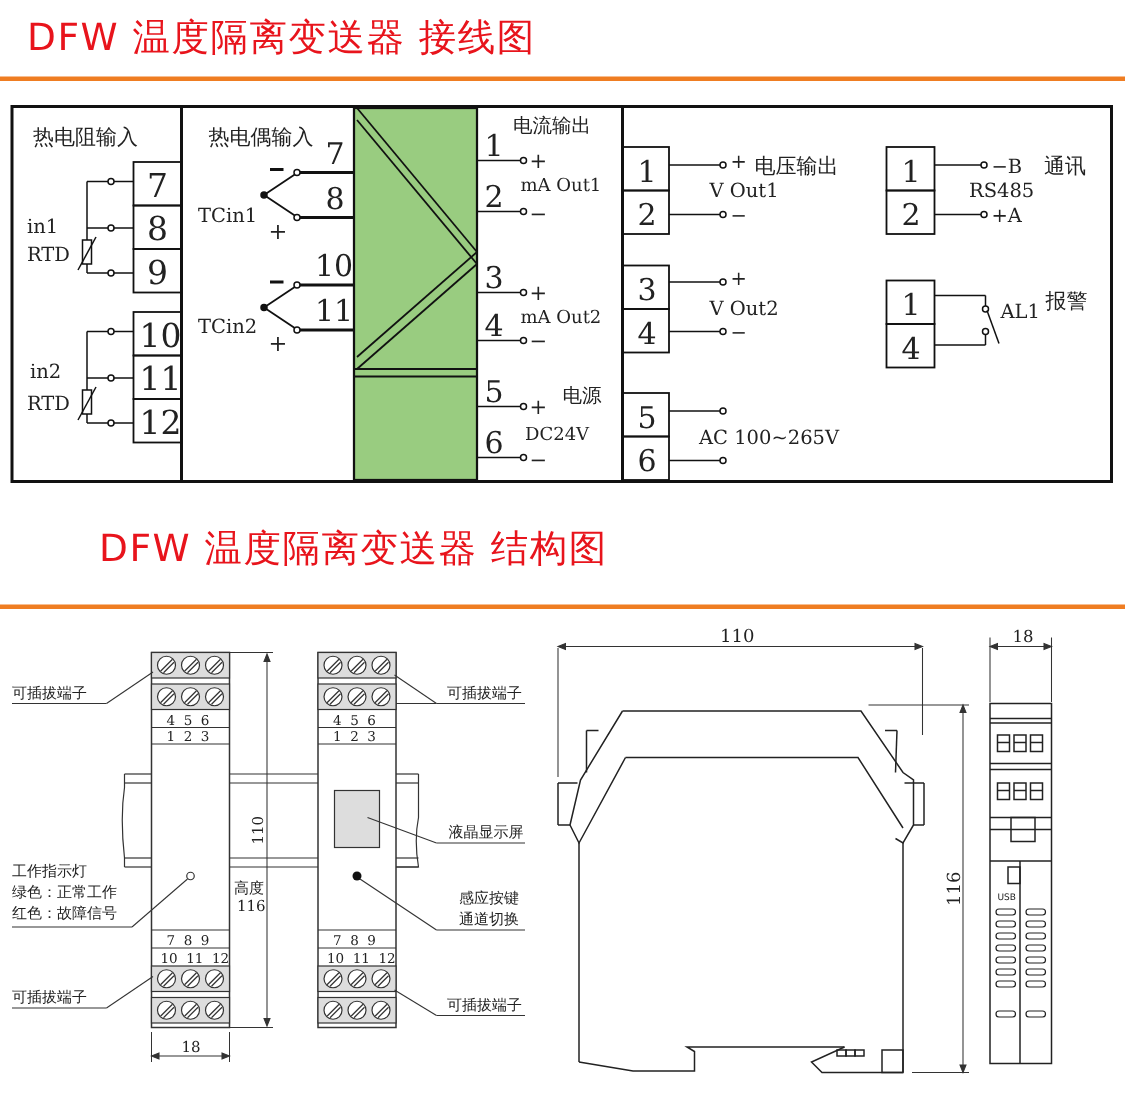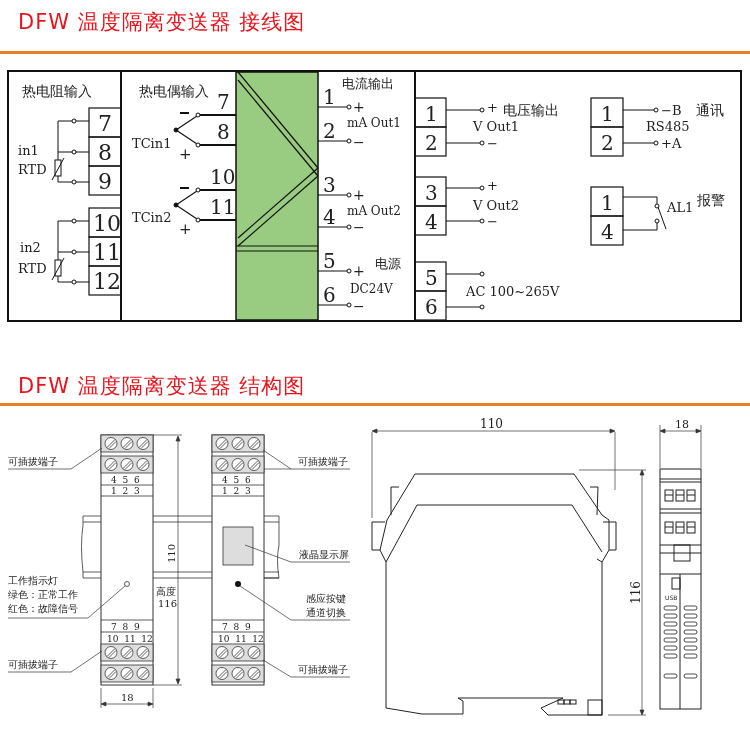--- a/index.html
+++ b/index.html
@@ -1,28 +1,28 @@
 <!DOCTYPE html>
 <html><head>
 <meta charset="utf-8">
 <style>
   html,body{margin:0;padding:0;background:#fff;}
   body{width:750px;height:744px;position:relative;overflow:hidden;font-family:"DejaVu Serif","Liberation Serif",serif;}
-  .title{position:absolute;left:18px;font-family:"DejaVu Sans","Liberation Sans",sans-serif;color:#e8141c;font-size:21px;letter-spacing:1px;}
+  .title{position:absolute;left:18px;font-family:"DejaVu Sans","Liberation Sans",sans-serif;color:#e8141c;font-size:25px;letter-spacing:1px;}
   .rule{position:absolute;left:0;width:750px;height:3px;background:#ef7d22;}
   svg text{font-family:"DejaVu Serif","Liberation Serif",serif;fill:#222;}
   svg .sans{font-family:"DejaVu Sans","Liberation Sans",sans-serif;}
 </style>
 </head>
 <body>
 
 <div class="title" style="top:8px;">DFW 温度隔离变送器  接线图</div>
 <div class="rule" style="top:51px;"></div>
 
-<div class="title" style="top:372px;">DFW 温度隔离变送器  结构图</div>
+<div class="title" style="top:349px;margin-left:48px;">DFW 温度隔离变送器  结构图</div>
 <div class="rule" style="top:403px;"></div>
 
 <svg style="position:absolute;left:0;top:0;" width="750" height="340" viewBox="0 0 750 340">
 
   <rect x="8" y="71" width="733" height="250" fill="none" stroke="#111" stroke-width="2"></rect>
   <line x1="121" y1="71" x2="121" y2="321" stroke="#111" stroke-width="2"></line>
   <rect x="236" y="72" width="82" height="248" fill="#99cc80" stroke="#111" stroke-width="1.5"></rect>
   <line x1="415" y1="71" x2="415" y2="321" stroke="#111" stroke-width="2"></line>
 
   <g stroke="#111" stroke-width="1.2">

